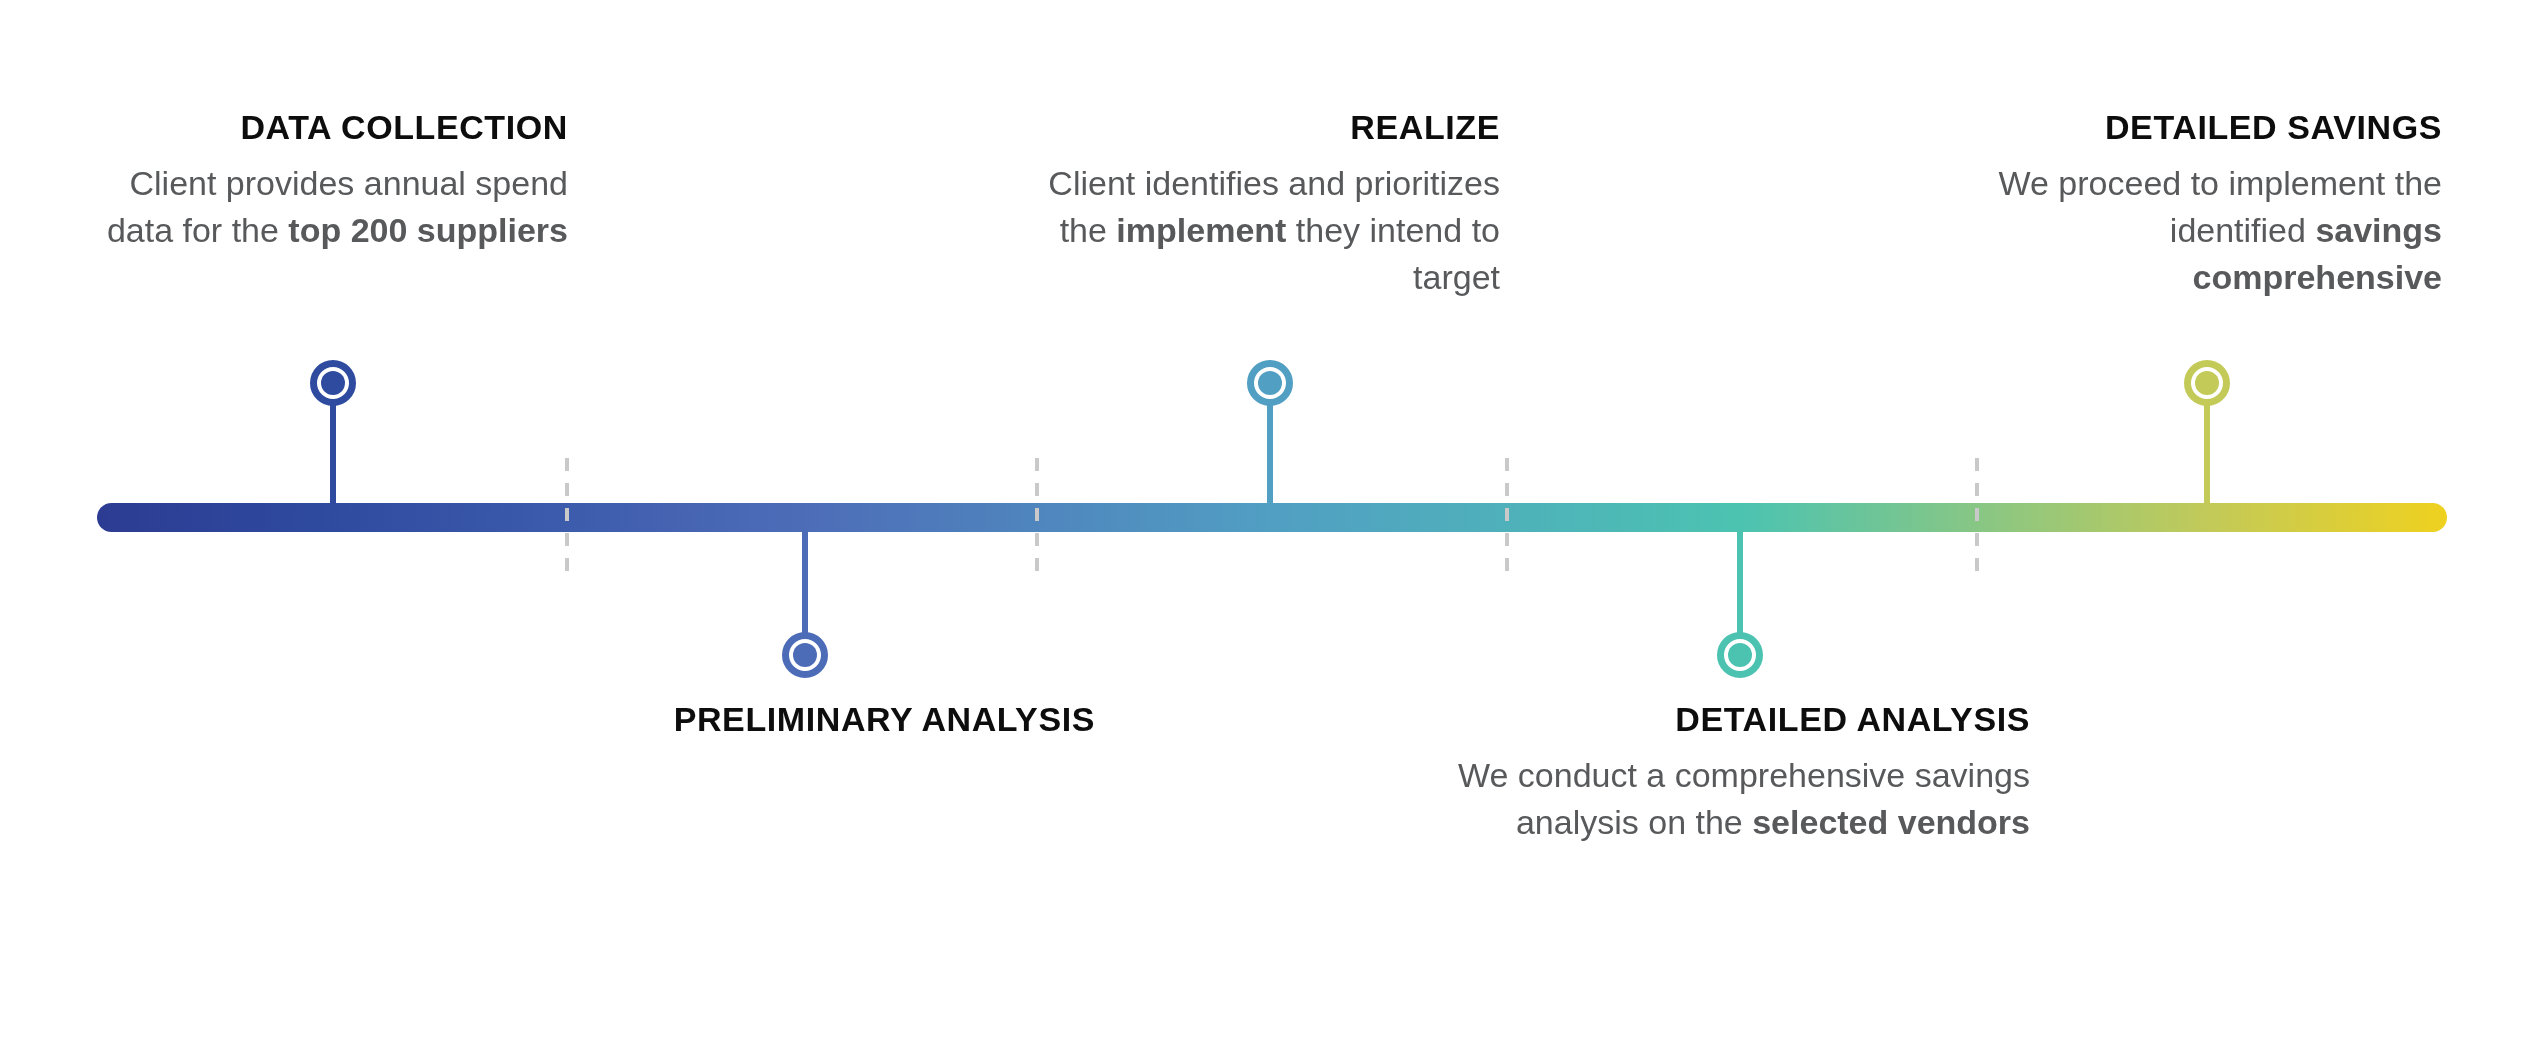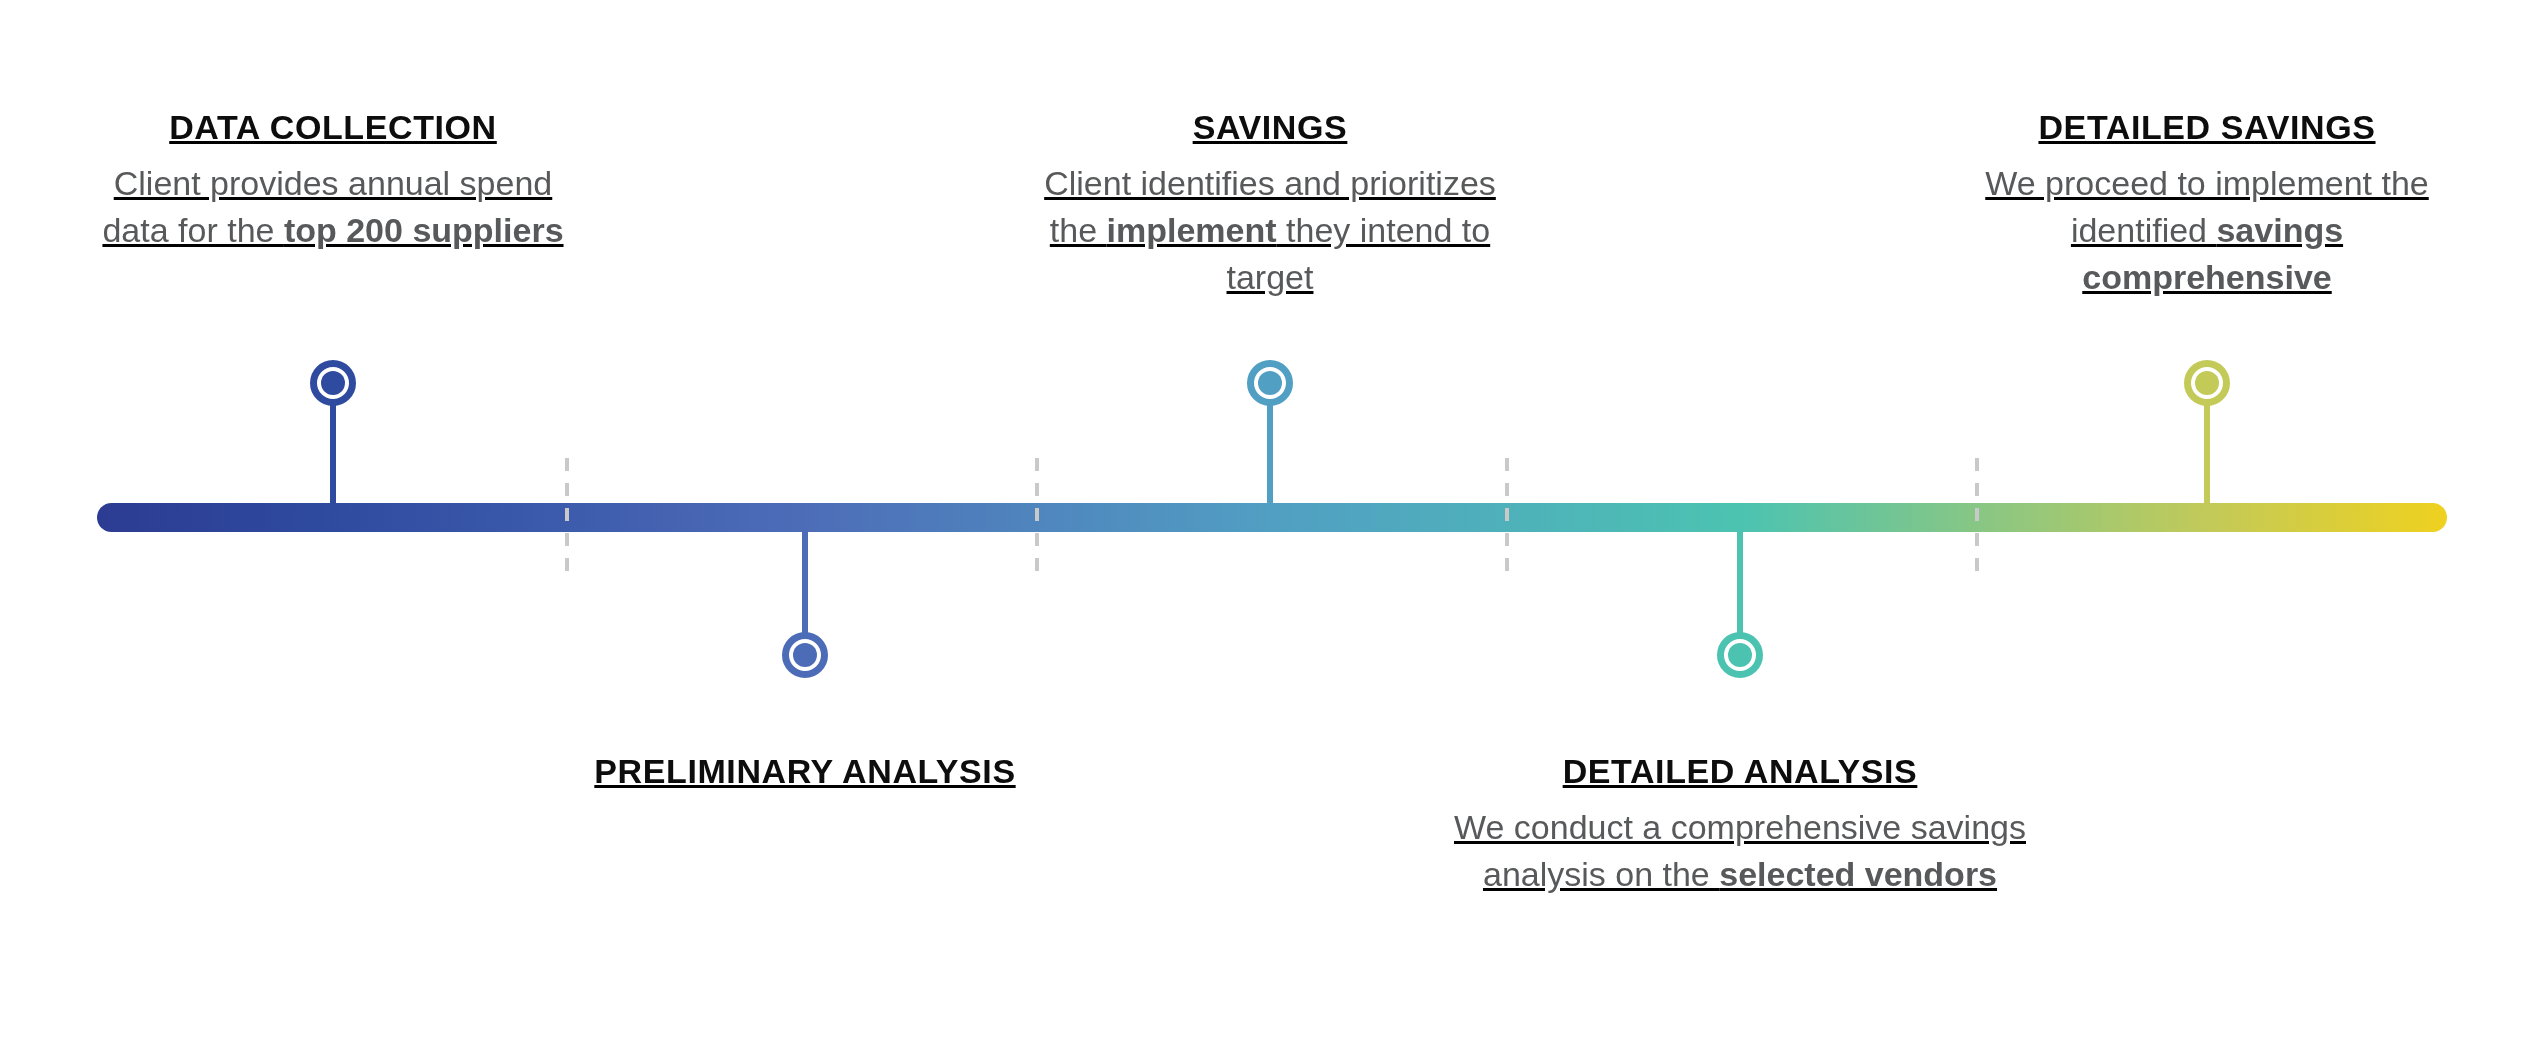--- a/index.html
+++ b/index.html
@@ -63,25 +63,24 @@
     left: 50%; top: 50%;
     width: 24px; height: 24px;
     margin: -12px 0 0 -12px;
     border-radius: 50%;
     background: var(--c, #333);
   }
 
   
   .label {
     position: absolute;
-    text-align: center;
-    text-decoration: underline;
+    text-align: right;
   }
   .label.top-row { top: 108px; }
-  .label.bottom-row { top: 752px; }
+  .label.bottom-row { top: 700px; }
   .label h3 {
     margin: 0 0 13px 0;
     font-size: 34px;
     font-weight: 800;
     letter-spacing: 0.6px;
     color: #0d0d0d;
     white-space: nowrap;
   }
   .label p {
     margin: 0;
@@ -115,21 +114,21 @@
   <div class="stage" style="--c: #4d6cb8;">
     <div class="label bottom-row" style="left:515px;width:580px">
       <h3>PRELIMINARY ANALYSIS</h3>
     </div>
     <div class="stem down" style="left:802px"></div>
     <div class="circle down" style="left:782px"></div>
   </div>
 
   <div class="stage" style="--c: #519fc3;">
     <div class="label top-row" style="left:1040px;width:460px">
-      <h3>SAVINGS</h3>
+      <h3>REALIZE</h3>
       <p><span>Client identifies and prioritizes the </span><b>implement</b><span> they intend to target</span></p>
     </div>
     <div class="stem up" style="left:1267px"></div>
     <div class="circle up" style="left:1247px"></div>
   </div>
 
   <div class="stage" style="--c: #4cc3b1;">
     <div class="label bottom-row" style="left:1450px;width:580px">
       <h3>DETAILED ANALYSIS</h3>
       <p><span>We conduct a comprehensive savings analysis on the </span><b>selected vendors</b><span></span></p>

